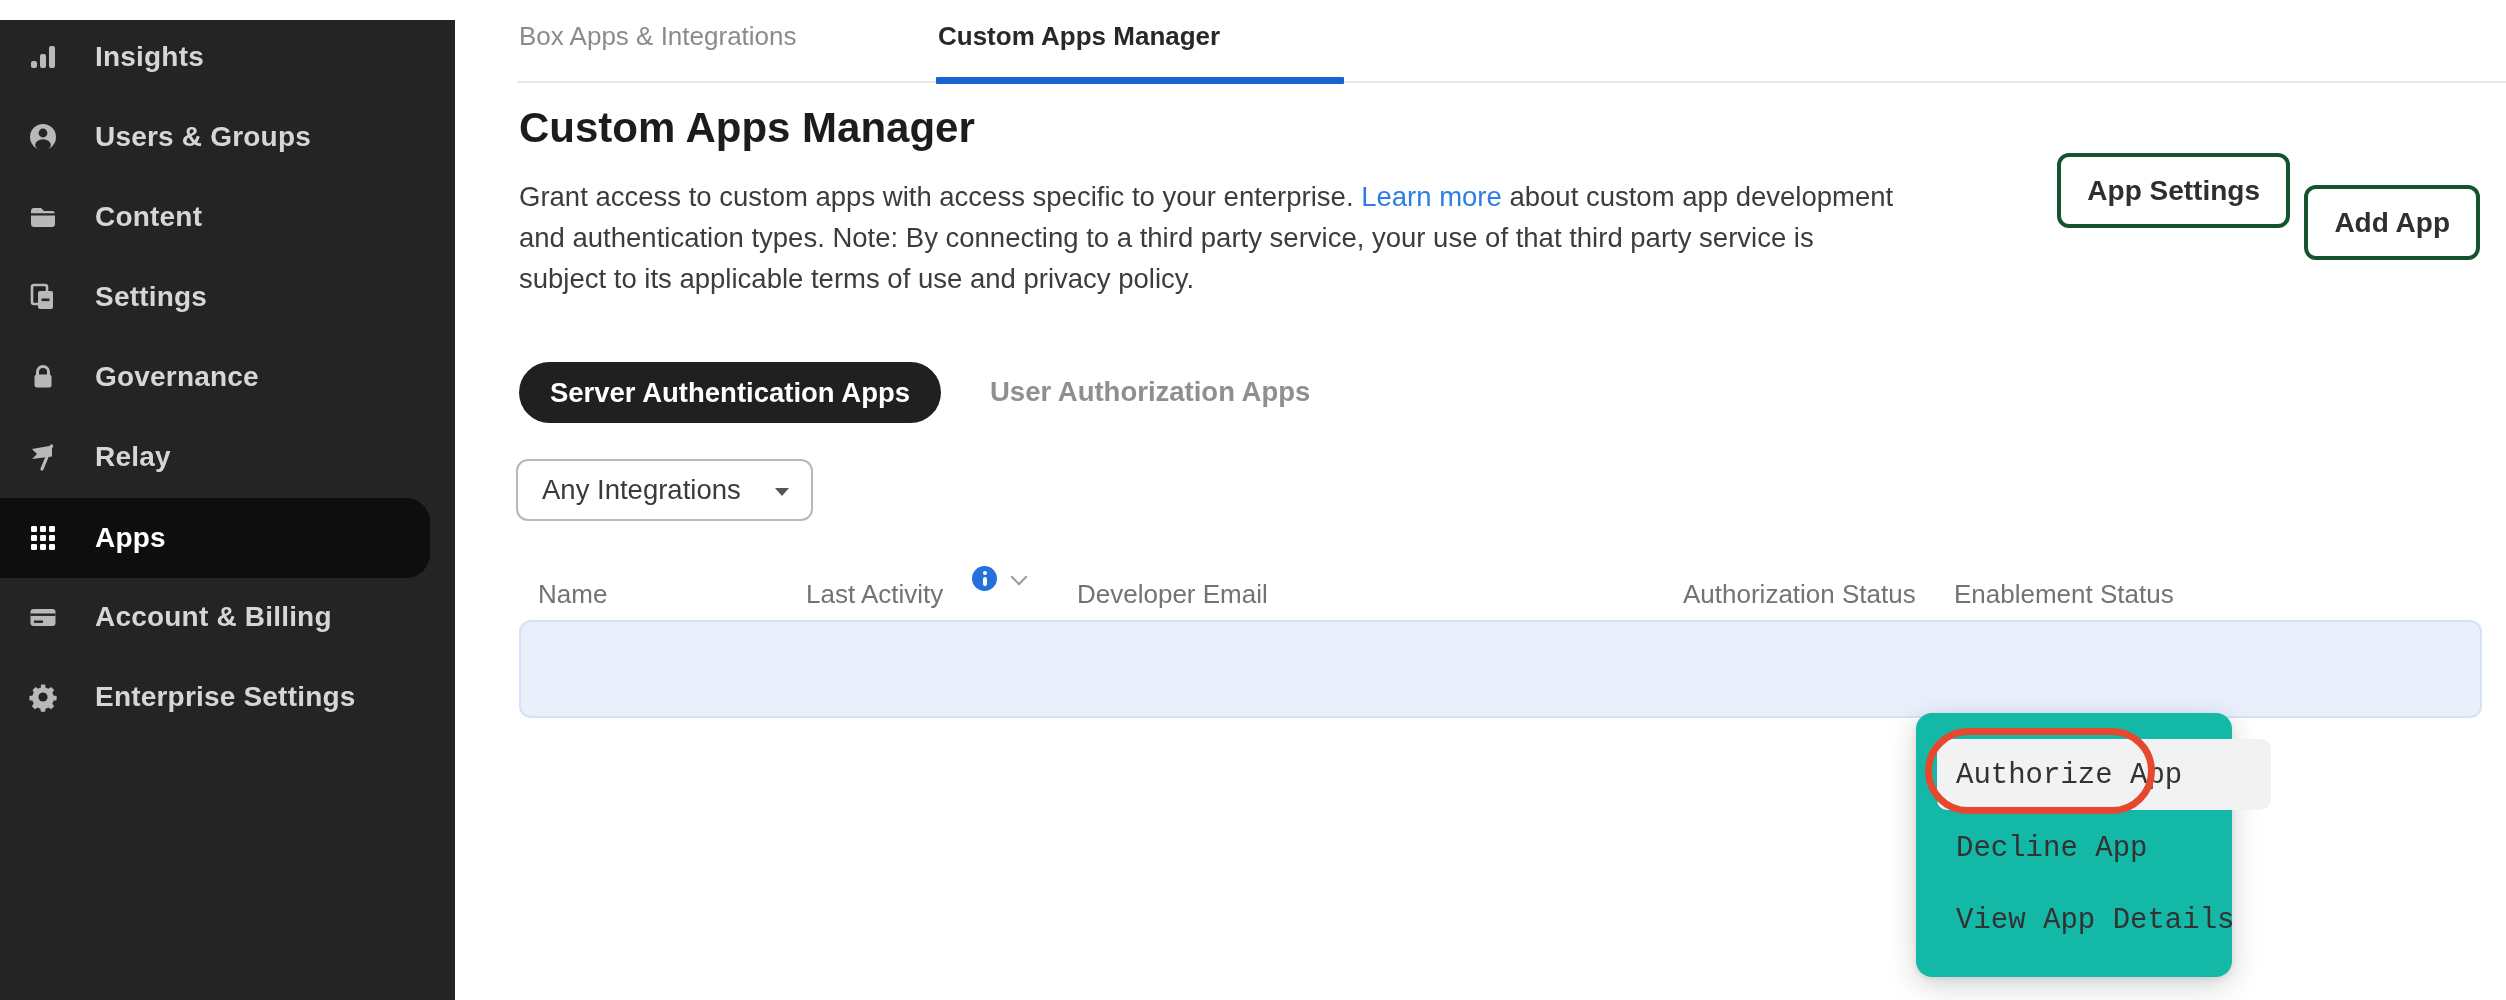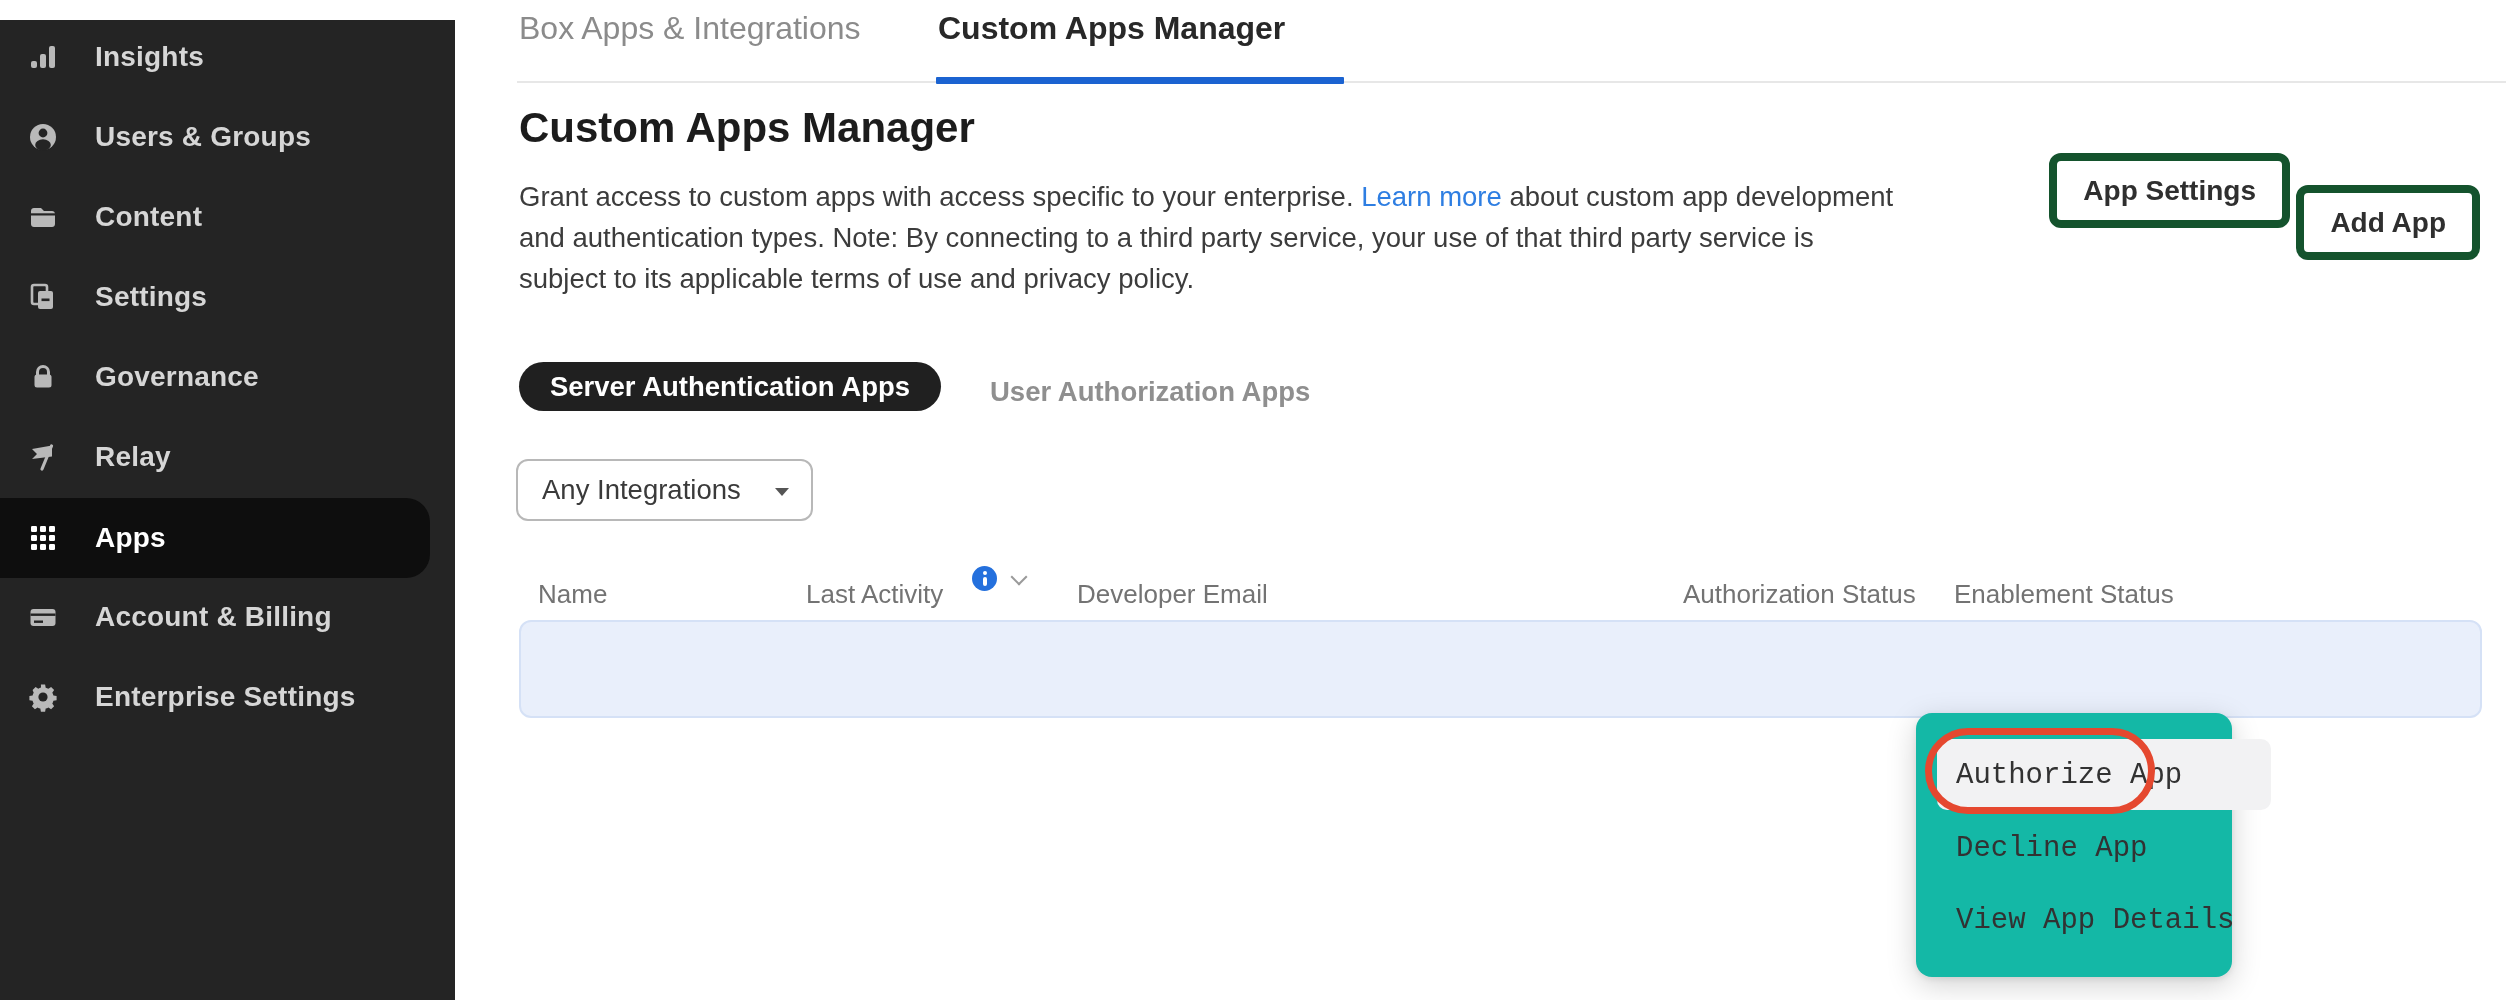--- a/index.html
+++ b/index.html
@@ -10,39 +10,39 @@
   #sidebar { position:absolute; left:0; top:0; width:455px; height:1000px; background:var(--sidebarBg);margin-top:20px; }
   .side-item { position:absolute; left:0; width:455px; height:80px; display:flex; align-items:center; cursor:pointer; }
   .side-item.active { width:430px; background:var(--sidebarActiveBg); border-radius:0 24px 24px 0; }
   .side-ico { margin-left:28px; width:30px; height:30px; display:flex; align-items:center; justify-content:center; }
   .side-ico svg { display:block; }
   .side-label { margin-left:37px; font-size:28px; font-weight:700; color:#d6d6d6; letter-spacing:.2px; }
   .side-item.active .side-label { color:#ffffff; }
 
   
   #tabline { position:absolute; left:517px; top:81px; width:1989px; height:2px; background:#e7e7e7; }
-  .top-tab { position:absolute; top:10px; font-size:32px; cursor:pointer; white-space:nowrap; }
+  .top-tab { position:absolute; top:21px; font-size:26px; cursor:pointer; white-space:nowrap; }
   #tab-box-apps { left:519px; color:#8b8b8b; }
   #tab-custom { left:938px; color:#282828; font-weight:700; }
   #tab-underline { position:absolute; left:936px; top:77px; width:408px; height:7px; background:var(--accent); border-radius:1px; }
 
   
   #page-title { position:absolute; left:519px; top:104px; font-size:42px; font-weight:700; color:#1c1c1c; }
   #page-desc { position:absolute; left:519px; top:176px; font-size:27.5px; color:#3c3c3c; }
   #page-desc .pline { height:41px; line-height:41px; white-space:nowrap; }
   #page-desc a { color:var(--link); text-decoration:none; cursor:pointer; }
 
-  .top-btn { position:absolute; top:153px; height:75px; background:#fff; border:8px solid #14532d;
+  .top-btn { position:absolute; top:153px; height:75px; background:#fff; border:4px solid #14532d;
     border-radius:12px; font-size:28px; font-weight:700; color:#2f2f2f; display:flex; align-items:center;
     padding:0 26px; cursor:pointer; white-space:nowrap; }
   #btn-app-settings { right:216px; }
   #btn-add-app { right:26px;margin-top:32px; }
 
   
-  #pill-server { position:absolute; left:519px; top:362px; height:49px; min-width:422px; background:var(--pillBg);
+  #pill-server { position:absolute; left:519px; top:362px; height:61px; min-width:422px; background:var(--pillBg);
     border-radius:31px; color:#fff; font-size:27.5px; font-weight:700; display:flex; align-items:center;
     justify-content:center; padding:0 30px; cursor:pointer; white-space:nowrap; }
   #pill-user { position:absolute; left:990px; top:376px; font-size:27.5px; font-weight:600; color:#8f8f8f;
     cursor:pointer; white-space:nowrap; }
 
   
   #filter { position:absolute; left:516px; top:459px; width:297px; height:62px; border:2px solid #b8b8b8;
     border-radius:12px; background:#fff; display:flex; align-items:center; cursor:pointer; }
   #filter .val { margin-left:24px; font-size:27.5px; color:#3a3a3a; white-space:nowrap; }
   #filter .caret { position:absolute; right:22px; top:27px; width:0; height:0;

